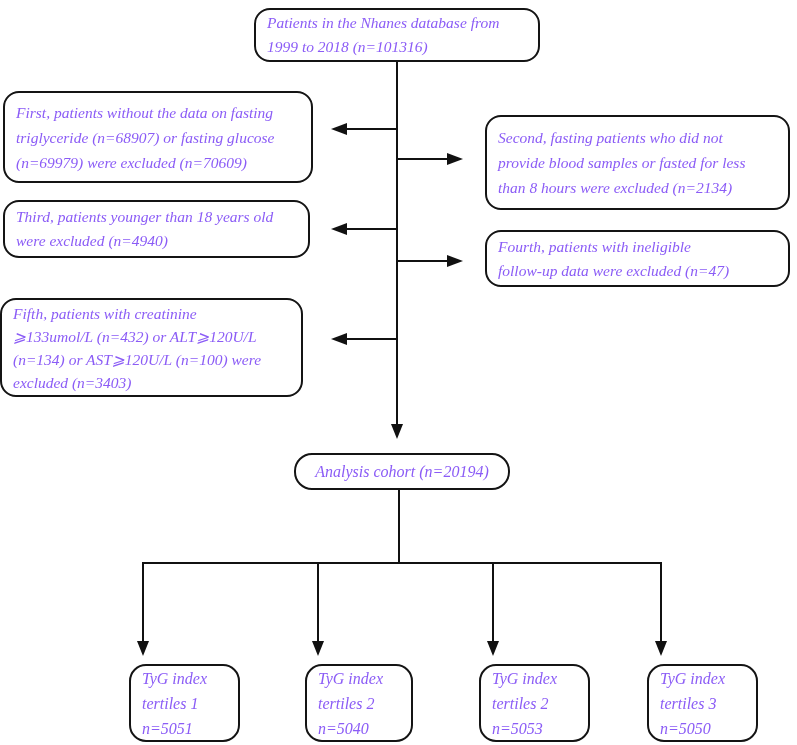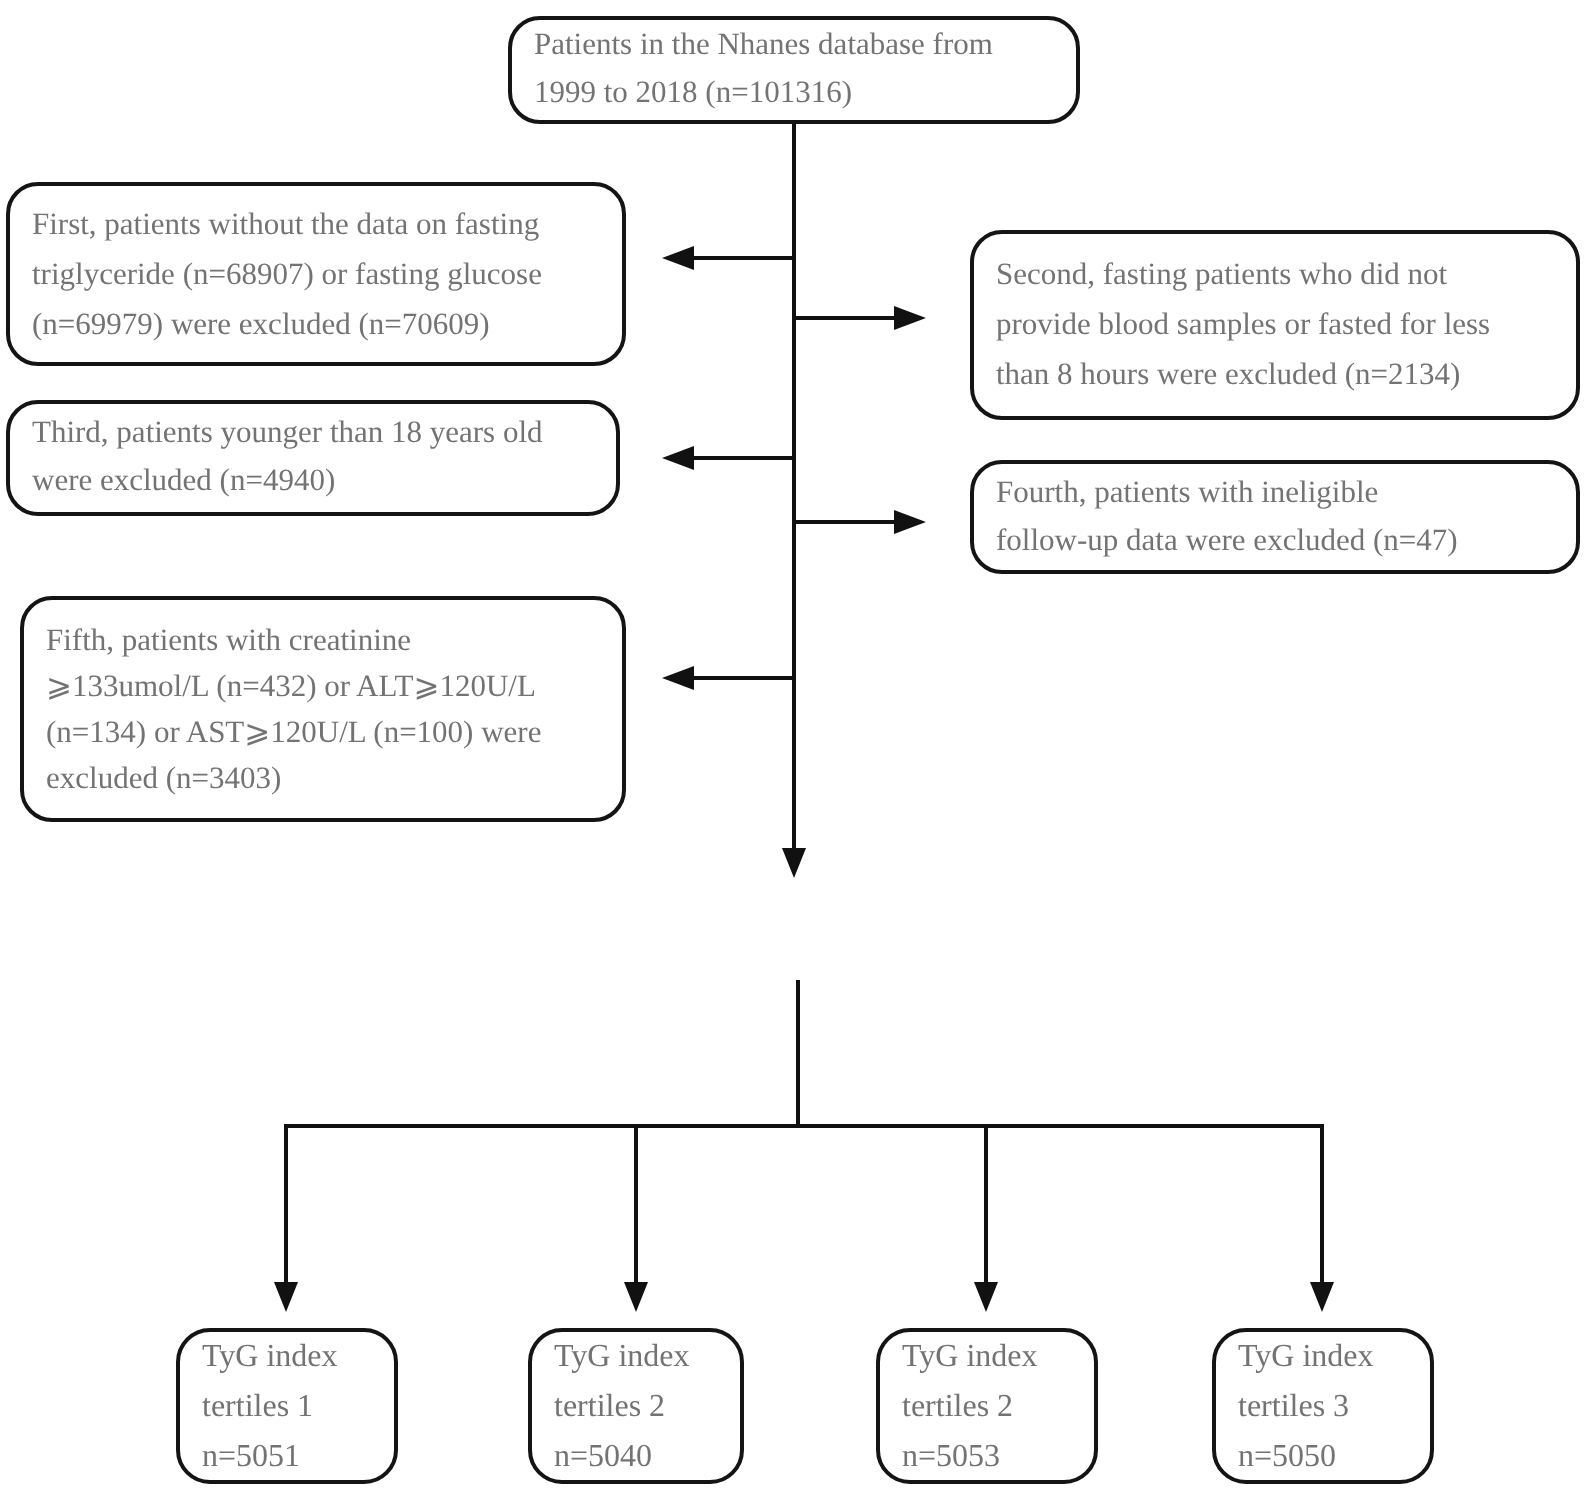--- a/index.html
+++ b/index.html
@@ -23,32 +23,33 @@
     box-sizing: border-box;
     background: #ffffff;
     border: 2px solid #141414;
     border-radius: 16px;
     display: flex;
     align-items: center;
     padding: 0 11px;
     white-space: pre;
     font-size: 15.5px;
     line-height: 24px;
-    color: #737373;
+    color: #8b5cf6;
+    font-style: italic;
   }
   .node-source      { left: 254px; top: 8px;   width: 286px; height: 54px; }
   .node-ex-first    { left: 3px;   top: 91px;  width: 310px; height: 92px; line-height: 25px; }
   .node-ex-second   { left: 485px; top: 115px; width: 305px; height: 95px; line-height: 25px; }
   .node-ex-third    { left: 3px;   top: 200px; width: 307px; height: 58px; }
   .node-ex-fourth   { left: 485px; top: 230px; width: 305px; height: 57px; }
-  .node-ex-fifth    { left: 10px;   top: 298px; width: 303px; height: 113px; line-height: 23px; }
+  .node-ex-fifth    { left: 0;   top: 298px; width: 303px; height: 99px; line-height: 23px; }
   .node-cohort      { left: 294px; top: 453px; width: 216px; height: 37px;
                       justify-content: center; border-radius: 18px; font-size: 16px; }
   .node-tertile     { width: 111px; height: 78px; top: 664px; border-radius: 17px;
-                      font-size: 16px; line-height: 25px; }
+                      font-size: 16px; line-height: 25px; margin-left: 41px; }
   .node-t1 { left: 88px;  }
   .node-t2 { left: 264px; width: 108px; }
   .node-t3 { left: 438px; }
   .node-t4 { left: 606px; }
   .cline   { stroke: #111111; stroke-width: 2; fill: none; }
   .chead   { fill: #111111; stroke: none; }
 </style>
 </head>
 <body>
 
@@ -105,20 +106,21 @@
 were excluded (n=4940)</div>
 
   <div class="node node-ex-fourth">Fourth, patients with ineligible
 follow-up data were excluded (n=47)</div>
 
   <div class="node node-ex-fifth">Fifth, patients with creatinine
 ⩾133umol/L (n=432) or ALT⩾120U/L
 (n=134) or AST⩾120U/L (n=100) were
 excluded (n=3403)</div>
 
+  <div class="node node-cohort">Analysis cohort (n=20194)</div>
 
   <div class="node node-tertile node-t1">TyG index
 tertiles 1
 n=5051</div>
 
   <div class="node node-tertile node-t2">TyG index
 tertiles 2
 n=5040</div>
 
   <div class="node node-tertile node-t3">TyG index

